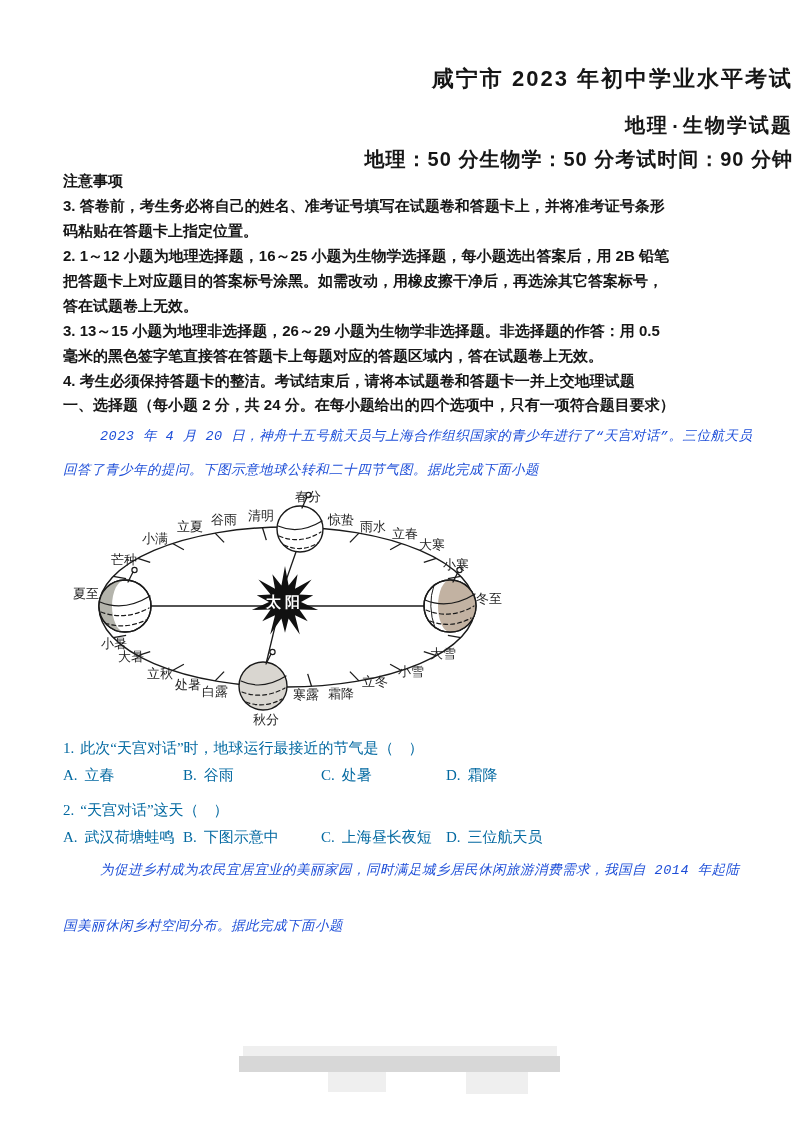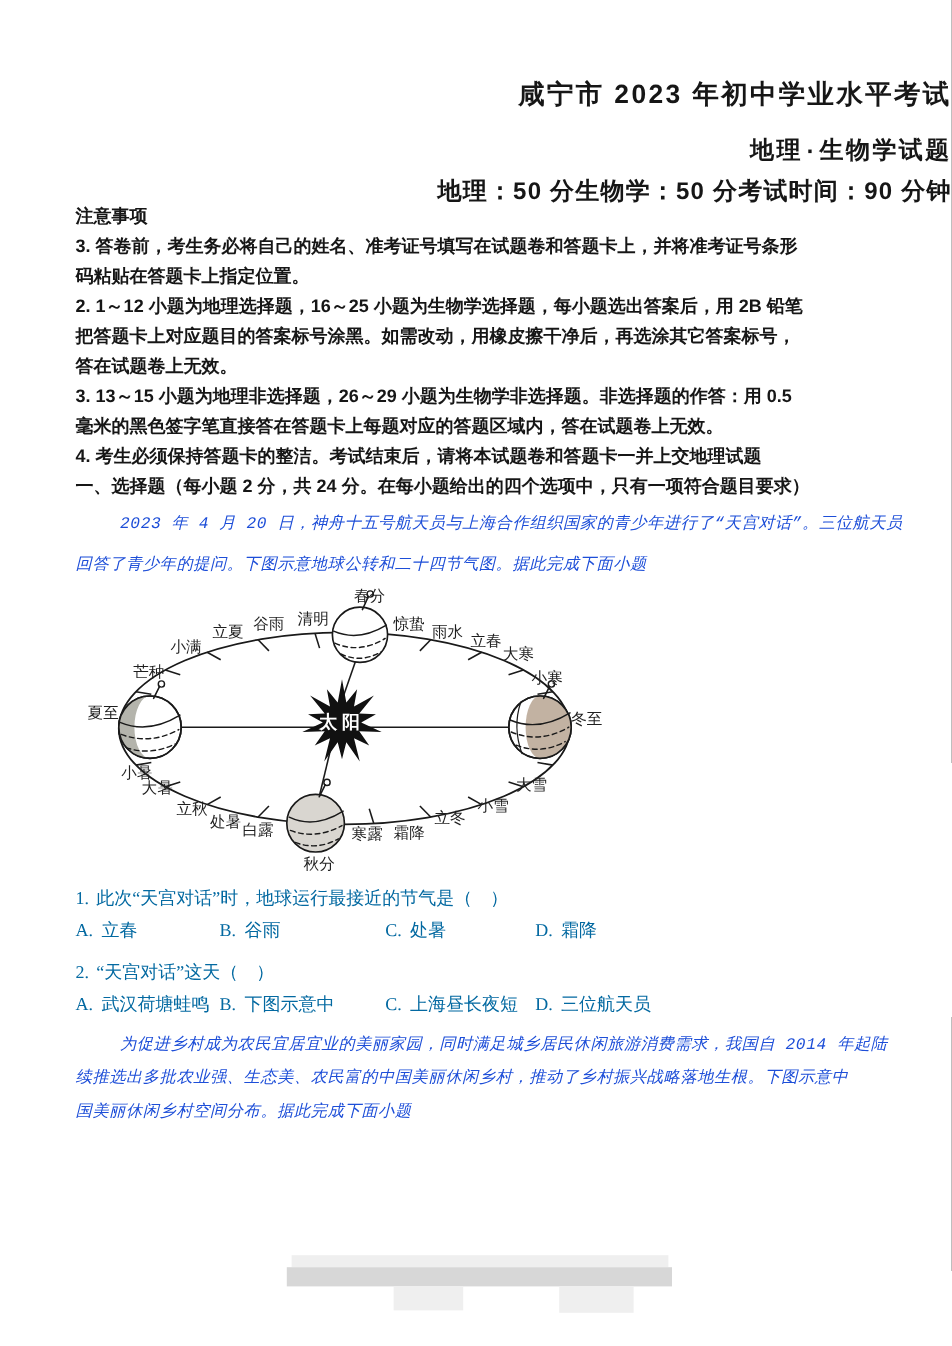--- a/index.html
+++ b/index.html
@@ -172,21 +172,20 @@
     <span>2.</span><span style="margin-left:6px">“天宫对话”这天（　）</span>
   </div>
   <div class="ln song opts" style="top:828px">
     <span class="opt c0"><span class="olab">A.</span><span>武汉荷塘蛙鸣</span></span>
     <span class="opt c1"><span class="olab">B.</span><span>下图示意中</span></span>
     <span class="opt c2"><span class="olab">C.</span><span>上海昼长夜短</span></span>
     <span class="opt c3"><span class="olab">D.</span><span>三位航天员</span></span>
   </div>
 
   <div class="ln kai pass" style="top:861px; left:100px">为促进乡村成为农民宜居宜业的美丽家园，同时满足城乡居民休闲旅游消费需求，我国自 2014 年起陆</div>
-  <div class="ln kai pass" style="top:889px; left:63px">续推选出多批农业强、生态美、农民富的中国美丽休闲乡村，推动了乡村振兴战略落地生根。下图示意中</div>
   <div class="ln kai pass" style="top:917px; left:63px">国美丽休闲乡村空间分布。据此完成下面小题</div>
 
   <div class="mapfaint" style="left:243px; top:1046px; width:314px; height:10px"></div>
   <div class="mapstrip" style="left:239px; top:1056px; width:321px; height:16px"></div>
   <div class="mapfaint" style="left:328px; top:1072px; width:58px; height:20px"></div>
   <div class="mapfaint" style="left:466px; top:1072px; width:62px; height:22px"></div>
 
 </div>
 
 </body></html>

